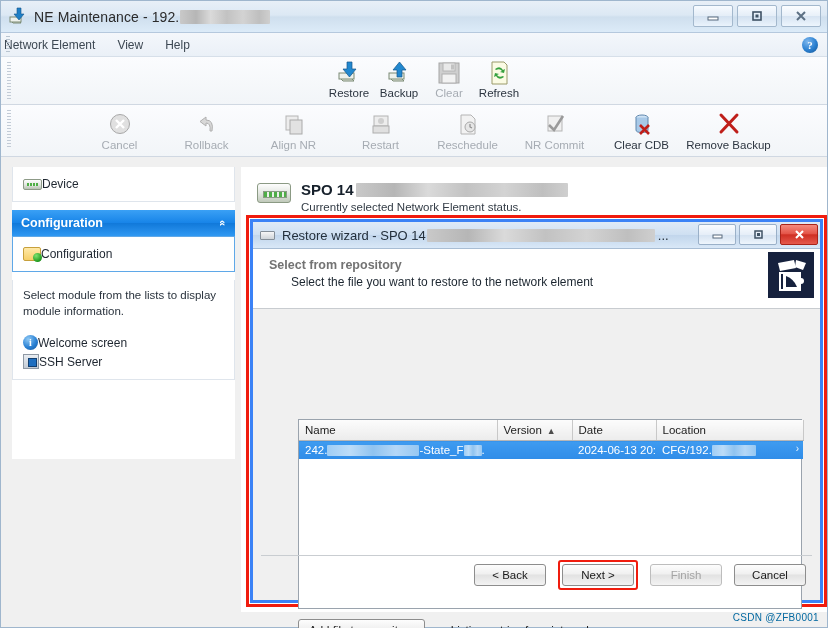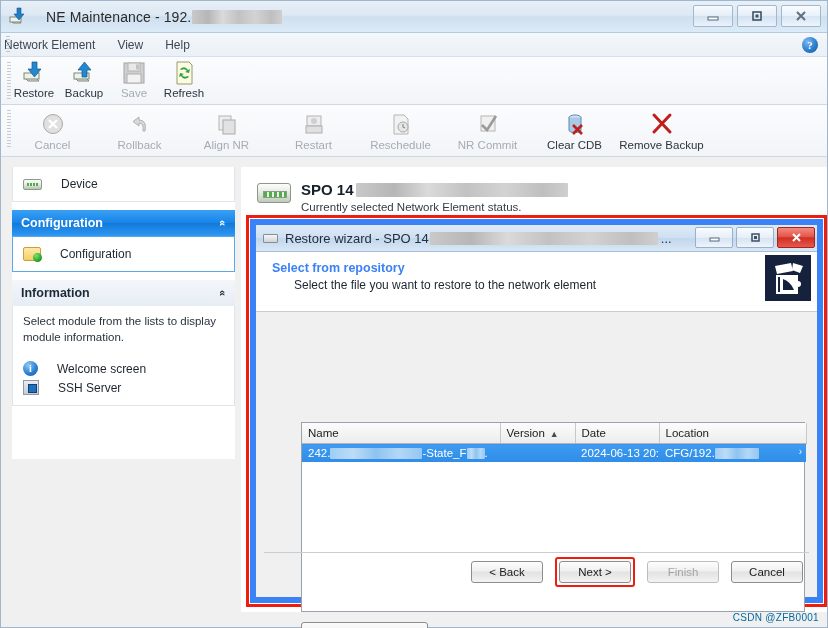--- a/index.html
+++ b/index.html
@@ -15,21 +15,21 @@
     width: 828px; height: 628px;
     background: #f0f0f0;
     border: 1px solid #9fb6cd;
   }
 
   
   .titlebar {
     position: absolute; left: 0; top: 0; width: 826px; height: 32px;
     background: linear-gradient(to bottom, #e8eff7 0%, #dce8f4 45%, #cfdfee 52%, #dcebf8 100%);
     border-bottom: 1px solid #b5c8dd;
-    display: flex; align-items: center; gap: 12px;
+    display: flex; align-items: center;
   }
   .title-icon {
     margin-left: 7px; margin-right: 6px;
     width: 20px; height: 20px; position: relative; flex: none;
   }
   .title-text {
     font-size: 14px; color: #2b2b2b; letter-spacing: .1px;
     display: flex; align-items: center; gap: 0;
   }
   .redact {
@@ -75,21 +75,21 @@
     position: absolute; left: 0; width: 826px;
     background: linear-gradient(to bottom,#fbfcfe 0%,#f2f5f8 100%);
     border-bottom: 1px solid #d0d8e2;
   }
   #toolbar1 { top: 56px; height: 48px; }
   #toolbar2 { top: 104px; height: 52px; }
   .tb-grip {
     position: absolute; left: 6px; top: 5px; width: 4px; height: 38px;
     background-image: repeating-linear-gradient(to bottom,#c2cbd6 0 1px, transparent 1px 3px);
   }
-  .tb-items { display: flex; align-items: flex-start; height: 100%; padding-left: 8px; }
+  .tb-items { display: flex; align-items: flex-start; height: 100%; padding-left: 20px; justify-content: center; }
   .tb-item {
     display: flex; flex-direction: column; align-items: center; justify-content: flex-start;
     padding: 3px 6px 0 6px;
   }
   #toolbar1 .tb-item { width: 50px; }
   #toolbar2 .tb-item { width: 87px; }
   .tb-ico { width: 26px; height: 26px; position: relative; margin-bottom: 1px; }
   .tb-label { font-size: 11.5px; color: #2c3540; white-space: nowrap; }
   .tb-label.disabled { color: #a6acb3; }
 
@@ -106,21 +106,21 @@
   }
   .sb-head.active {
     background: linear-gradient(to bottom,#3aa0f5 0%,#1784e8 50%,#1179da 51%,#2f98f2 100%);
     color:#ffffff;
   }
   .chev { font-size: 11px; font-weight: bold; }
   .sb-body {
     border:1px solid #dfe5ec; border-top:none; background:#fff; padding: 8px 10px;
   }
   .sb-body.selected { border:1px solid #5fa8e8; }
-  .sb-row { display:flex; align-items:center; gap:19px; font-size:12px; color:#1e2630; padding: 2px 0; }
+  .sb-row { display:flex; align-items:center; gap:0; font-size:12px; color:#1e2630; padding: 2px 0; }
   .sb-note { font-size:11.5px; color:#2a333d; line-height:1.35; margin-bottom:14px; }
 
   .ico-device {
     width:19px;height:11px;background:linear-gradient(to bottom,#fdfdfd 0%,#e2e6e0 55%,#b9c2b4 100%);
     border:1px solid #8d9a87;border-radius:2px; position:relative; flex:none;
   }
   .ico-device:after{content:"";position:absolute;left:3px;top:3px;width:11px;height:3px;
     background:repeating-linear-gradient(to right,#4fae46 0 2px,#e8f0e6 2px 3px);}
   .ico-folder {
     width:18px;height:14px;background:linear-gradient(to bottom,#ffe9a8 0%,#f6cf68 100%);
@@ -157,21 +157,21 @@
   .ne-title { font-size:15px; font-weight:bold; color:#16202b; display:flex; align-items:center; }
   .ne-sub { font-size:11.5px; color:#333c46; margin-top:3px; }
 
   
   .redframe {
     position:absolute; left:245px; top:214px; width:581px; height: 392px;
     border:3px solid #f01c0e;
   }
   .dialog {
     position:absolute; left:249px; top:218px; width:573px; height:384px;
-    background:#f0f0f0; border:6px solid #3b82f6;
+    background:#f0f0f0; border:3px solid #3b82f6;
     display:flex; flex-direction:column;
   }
   .dlg-title {
     height:27px; flex:none; display:flex; align-items:center;
     background: linear-gradient(to bottom,#dfeaf7 0%,#cfe0f2 48%,#c2d6ec 52%,#d9e8f7 100%);
     border-bottom:1px solid #a8bdd4;
     padding-left:7px; position:relative;
   }
   .dlg-ico {
     width:15px;height:9px;flex:none;margin-right:7px;
@@ -186,21 +186,21 @@
     display:flex; align-items:center; justify-content:center; color:#3a4a5a; font-size:11px;
   }
   .dlg-btn.close {
     background: linear-gradient(to bottom,#f48a7e 0%,#e4564a 45%,#cf2f23 52%,#e5594c 100%);
     border:1px solid #a8241a; color:#fff; font-weight:bold; font-size:13px;
   }
   .dlg-head {
     background:#ffffff; flex:none; height:60px; position:relative;
     border-bottom:1px solid #c8ccd0; padding: 9px 0 0 16px;
   }
-  .dlg-h1 { font-size:12.5px; font-weight:bold; color:#3b82f6; }
+  .dlg-h1 { font-size:12.5px; font-weight:bold; color:#737373; }
   .dlg-h2 { font-size:12px; color:#1c2630; margin-top:3px; padding-left:22px; }
   .wiz-ico {
     position:absolute; right:6px; top:3px; width:46px; height:46px;
     background:#16213d; display:flex; align-items:center; justify-content:center;
   }
   .dlg-body { flex:1; position:relative; padding: 14px 16px 0 16px; }
 
   .listbox {
     position:absolute; left:45px; top:110px; width:504px; height:190px;
     background:#fff; border:1px solid #9aa3ad;
@@ -320,21 +320,21 @@
       </div>
       <div class="tb-item">
         <div class="tb-ico">
           <svg width="26" height="26" viewBox="0 0 26 26">
             <rect x="3" y="3" width="20" height="20" fill="#cfcfcf" stroke="#a6a6a6"></rect>
             <rect x="7" y="3" width="12" height="8" fill="#e9e9e9" stroke="#b4b4b4"></rect>
             <rect x="15" y="4.5" width="3" height="5" fill="#c2c2c2"></rect>
             <rect x="6" y="14" width="14" height="9" fill="#f2f2f2" stroke="#b0b0b0"></rect>
           </svg>
         </div>
-        <div class="tb-label disabled">Save</div>
+        <div class="tb-label disabled">Clear</div>
       </div>
       <div class="tb-item">
         <div class="tb-ico">
           <svg width="26" height="26" viewBox="0 0 26 26">
             <path d="M6 2 L18 2 L21 5 L21 24 L6 24 Z" fill="#fbfbe4" stroke="#9a9a6a"></path>
             <path d="M9 9 q5 -4 8 1 l2 -1 l-1 4 l-4 -1 l2 -1 q-2 -3 -6 -1 Z" fill="#35a13f"></path>
             <path d="M18 17 q-5 4 -8 -1 l-2 1 l1 -4 l4 1 l-2 1 q2 3 6 1 Z" fill="#35a13f"></path>
           </svg>
         </div>
         <div class="tb-label">Refresh</div>
@@ -439,24 +439,20 @@
       </div>
       <div class="sb-body selected">
         <div class="sb-row">
           <span class="ico-folder"></span>
           <span>Configuration</span>
         </div>
       </div>
     </div>
 
     <div class="sb-section">
-      <div class="sb-head">
-        <span>Information</span>
-        <span class="chev" style="transform:rotate(90deg);">«</span>
-      </div>
       <div class="sb-body">
         <div class="sb-note">Select module from the lists to display module information.</div>
         <div class="sb-row">
           <span class="ico-info">i</span>
           <span>Welcome screen</span>
         </div>
         <div class="sb-row">
           <span class="ico-ssh"></span>
           <span>SSH Server</span>
         </div>

